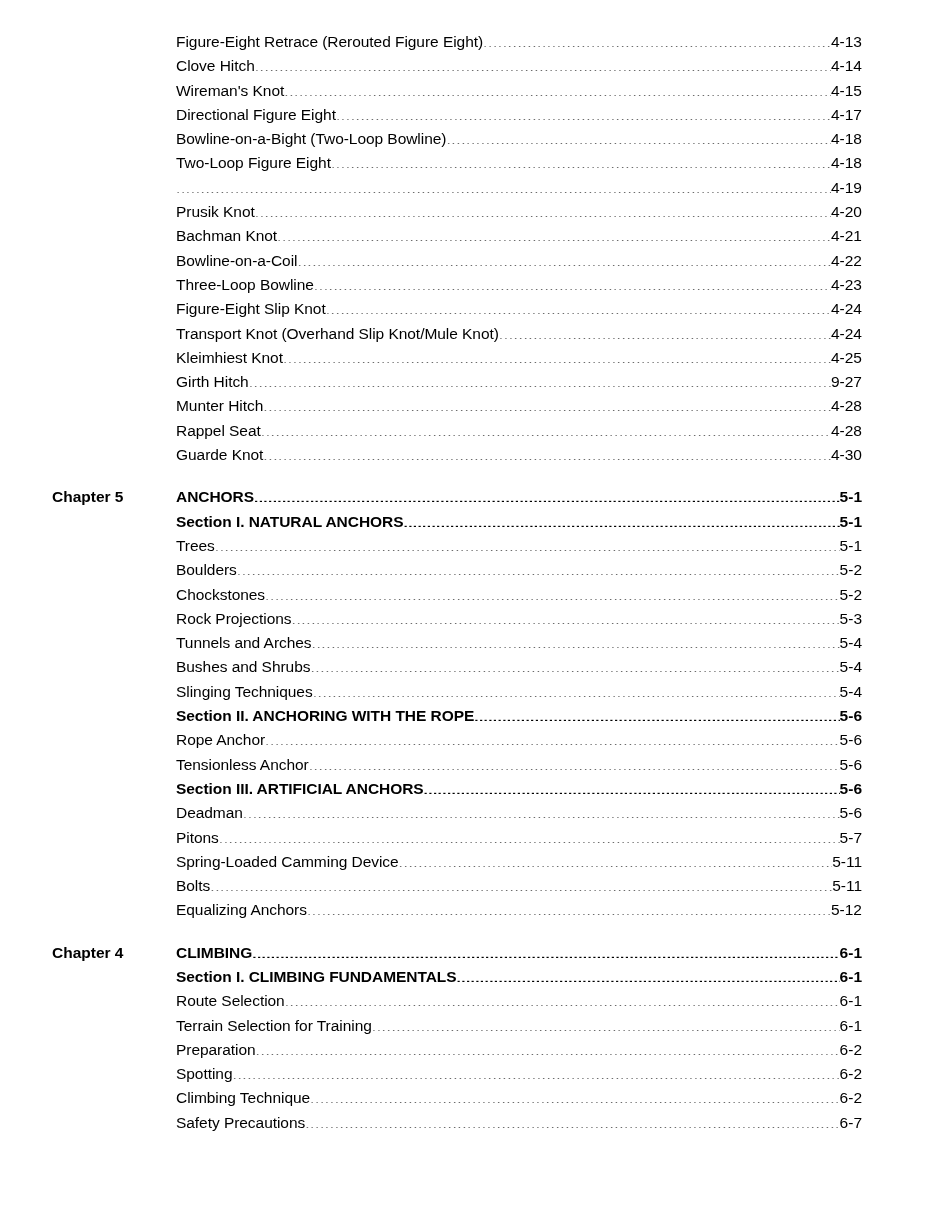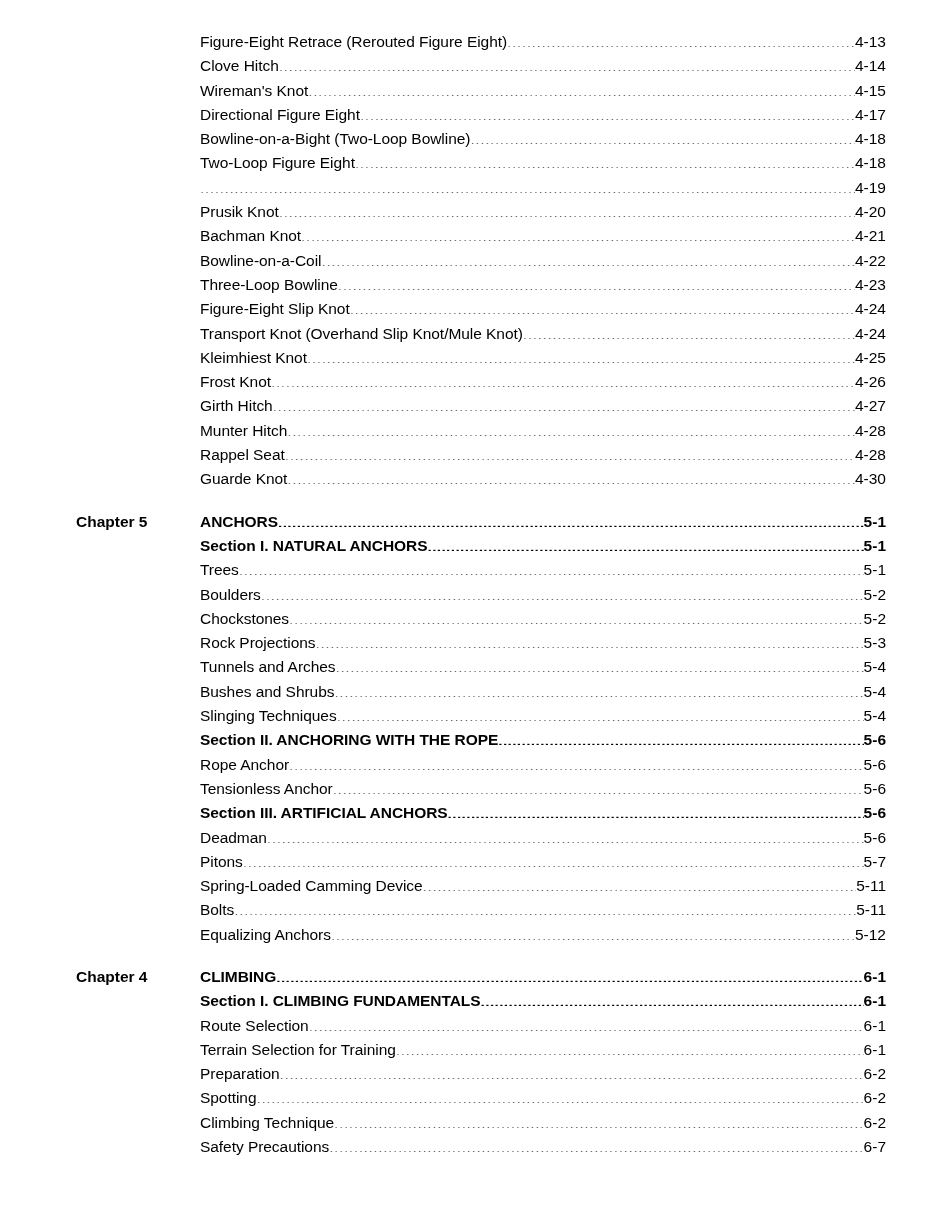--- a/index.html
+++ b/index.html
@@ -12,21 +12,21 @@
     height: 1230px;
     font-family: "Liberation Sans", sans-serif;
     color: #000000;
     overflow: hidden;
   }
   .page {
     position: relative;
     width: 930px;
     height: 1230px;
     box-sizing: border-box;
-    padding: 30px 68px 0 76px;
+    padding: 30px 68px 0 52px;
   }
   .toc {
     display: block;
     width: 810px;
   }
   .toc-row {
     display: flex;
     align-items: baseline;
     height: 24.3px;
     line-height: 24.3px;
@@ -204,31 +204,23 @@
         <div class="chapter-col"></div>
         <div class="entry">
           <span class="entry-title">Kleimhiest Knot</span>
           <span class="leader"></span>
           <span class="pageno">4-25</span>
         </div>
       </div>
       <div class="toc-row">
         <div class="chapter-col"></div>
         <div class="entry">
-          <span class="entry-title sp">Frost Knot</span>
-          <span class="leader"></span>
-          <span class="pageno">4-26</span>
-        </div>
-      </div>
-      <div class="toc-row">
-        <div class="chapter-col"></div>
-        <div class="entry">
           <span class="entry-title">Girth Hitch</span>
           <span class="leader"></span>
-          <span class="pageno">4-27</span>
+          <span class="pageno">9-27</span>
         </div>
       </div>
       <div class="toc-row">
         <div class="chapter-col"></div>
         <div class="entry">
           <span class="entry-title sp">Munter Hitch</span>
           <span class="leader"></span>
           <span class="pageno">4-28</span>
         </div>
       </div>

